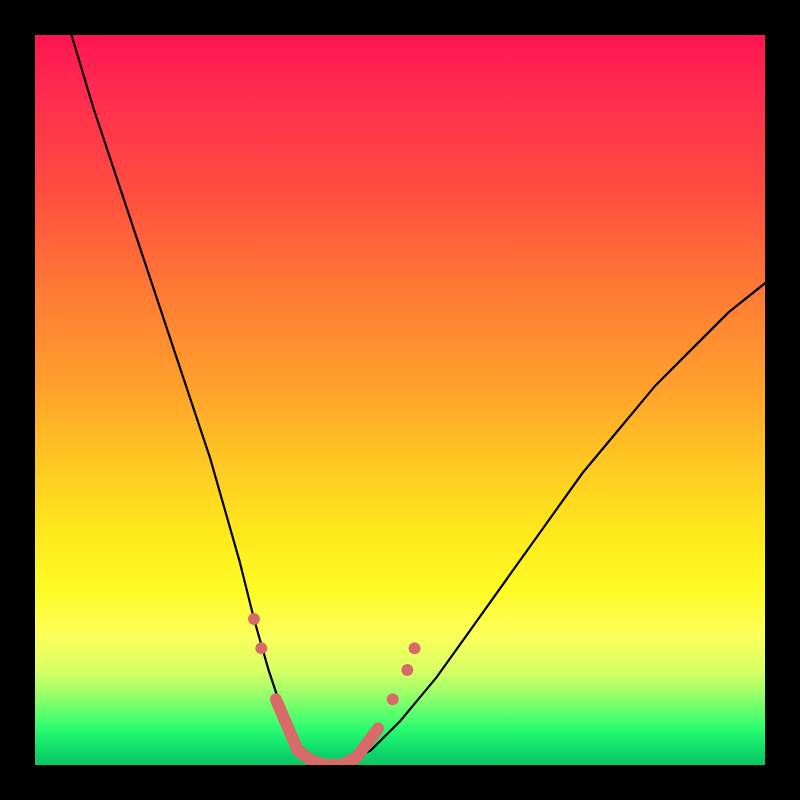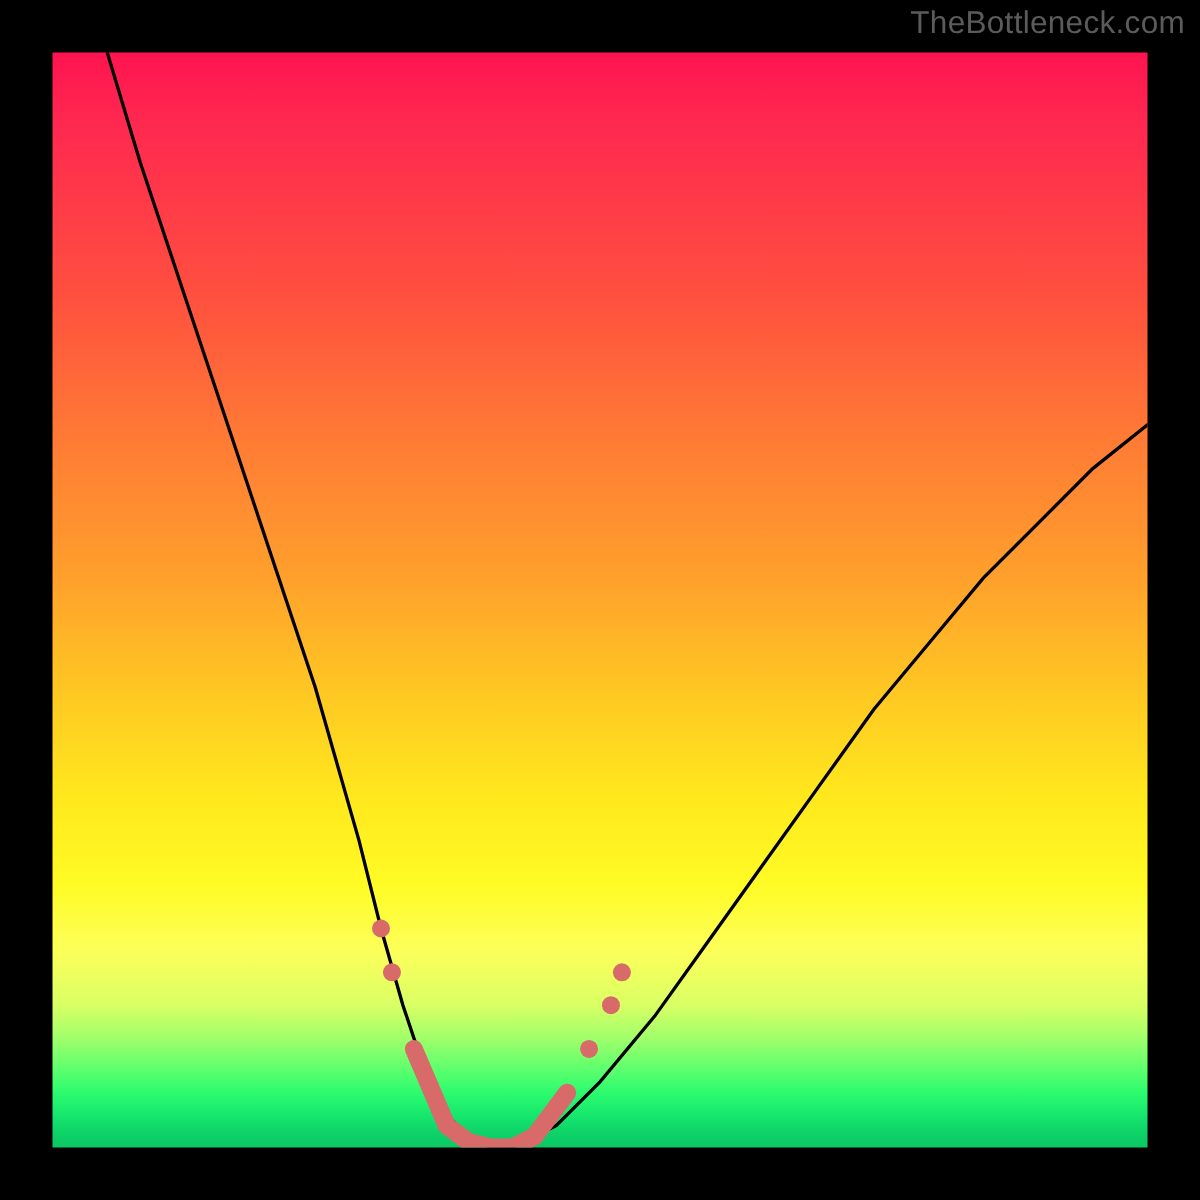--- a/index.html
+++ b/index.html
@@ -77,21 +77,20 @@
     stroke-linejoin: round;
   }
   .curve circle.marker {
     fill: #d86a6a;
   }
 </style>
 </head>
 <body>
 
 <div class="frame">
-  <div class="watermark">TheBottleneck.com</div>
   <div class="plot">
     <svg class="curve" viewBox="0 0 730 730">
 
       <g>
         <path class="line" d="M36.5 0.0 L58.4 73.0 L87.6 160.6 L116.8 248.2 L146.0 335.8 L175.2 423.4 L204.4 525.6 L219.0 584.0 L233.6 635.1 L248.2 678.9 L262.8 708.1 L277.4 722.7 L292.0 730.0 L306.6 730.0 L335.8 715.4 L365.0 686.2 L401.5 642.4 L438.0 591.3 L474.5 540.2 L511.0 489.1 L547.5 438.0 L584.0 394.2 L620.5 350.4 L657.0 313.9 L693.5 277.4 L730.0 248.2 "></path>
       </g>
       <g>
           <circle class="marker" cx="219" cy="584" r="6"></circle>
           <circle class="marker" cx="226.3" cy="613.2" r="6"></circle>
           <path class="markers" d="M240.9 664.3 L262.8 715.4"></path>

